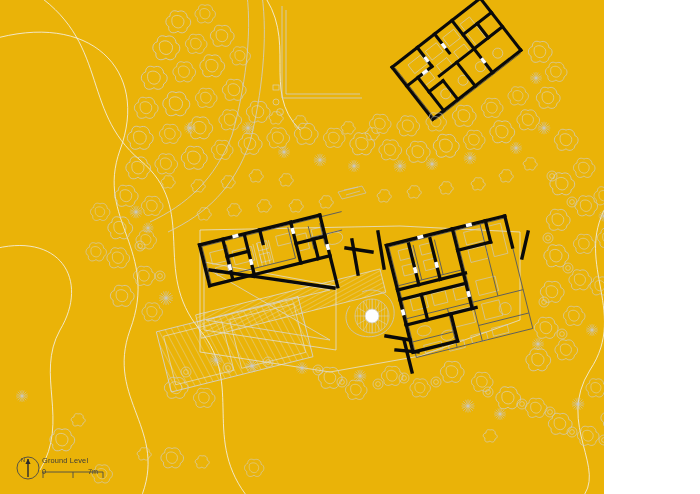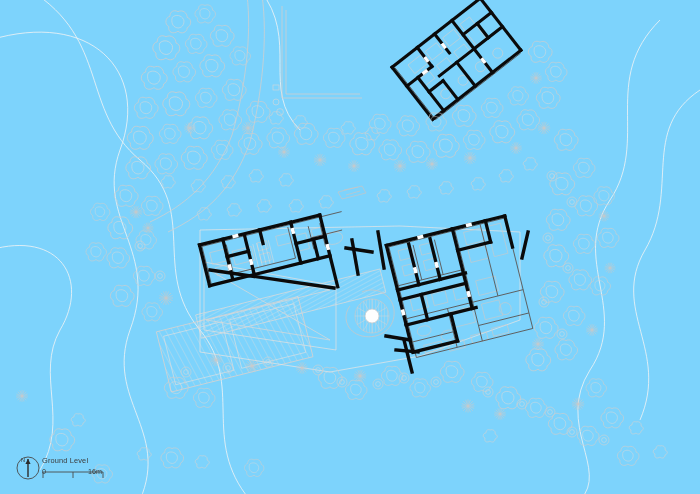--- a/index.html
+++ b/index.html
@@ -6,23 +6,23 @@
   html, body {
     margin: 0;
     padding: 0;
     background: #ffffff;
   }
   body {
     font-family: "Liberation Sans", sans-serif;
   }
   #plan-root {
     position: relative;
-    width: 700px;
+    width: 604px;
     height: 494px;
-    background: #7dd3fc;
+    background: #eab308;
     overflow: hidden;
   }
   #plan-svg {
     position: absolute;
     left: 0;
     top: 0;
     width: 700px;
     height: 494px;
     display: block;
   }
@@ -567,16 +567,16 @@
       <path d="M43,472 L43,478"></path>
       <path d="M73,472 L73,478"></path>
       <path d="M103,472 L103,478"></path>
     </g>
   </svg>
 
   <div class="legend-block">
     <span class="north-letter">N</span>
     <span class="legend-title">Ground Level</span>
     <span class="scale-zero">0</span>
-    <span class="scale-max">16m</span>
+    <span class="scale-max">7m</span>
   </div>
 
 </div>
 
 </body></html>

